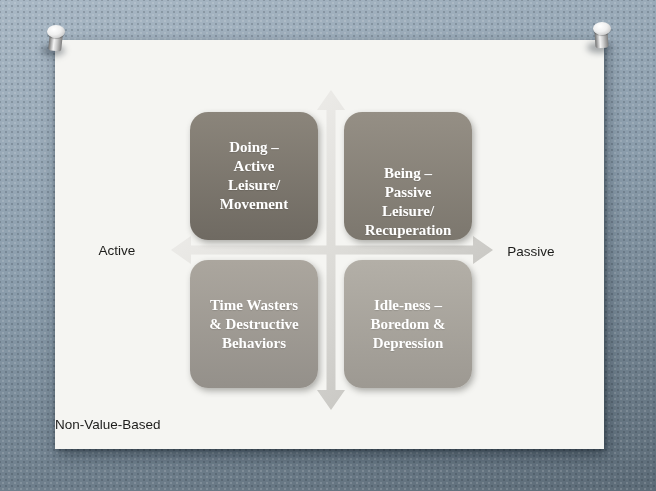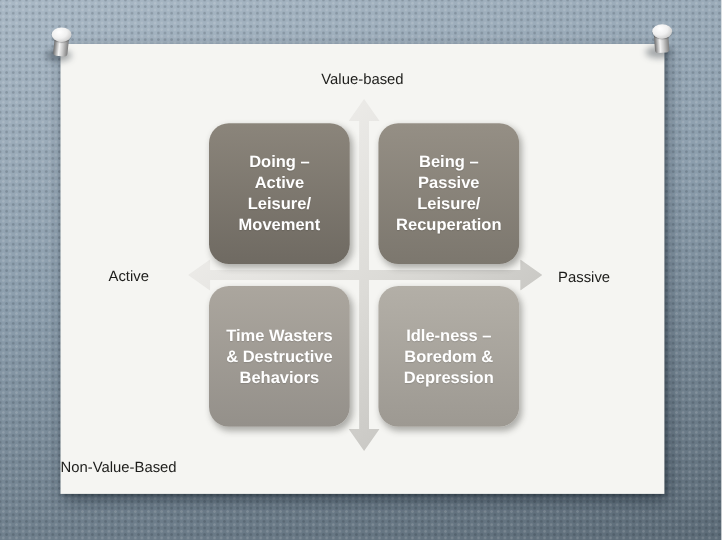--- a/index.html
+++ b/index.html
@@ -63,23 +63,24 @@
 
   
   .quad {
     position: absolute;
     width: 128px; height: 128px;
     border-radius: 18px;
     background: linear-gradient(180deg, var(--c1, #8b857b) 0%, var(--c2, #6f6a62) 100%);
     box-shadow: 2px 3px 6px rgba(55,55,50,0.38);
     display: flex; align-items: center; justify-content: center;
     text-align: center;
+    font-family: Liberation Serif, serif;
   }
   .q-tl { left: 135px; top: 72px; }
-  .q-tr { left: 289px; top: 72px; }
+  .q-tr { left: 289px; top: 72px; align-items: flex-end; }
   .q-bl { left: 135px; top: 220px; }
   .q-br { left: 289px; top: 220px; }
   .quad-label {
     color: var(--quad-text, #ffffff);
     font-size: 15px;
     font-weight: 600;
     line-height: 19px;
     white-space: pre-line;
     text-shadow: 0 1px 1px rgba(0,0,0,0.12);
   }
@@ -109,21 +110,20 @@
     box-shadow: 0 1px 1px rgba(0,0,0,0.25);
   }
 </style>
 </head>
 <body>
 
 <div class="board" style="--bg-top: #a9b8c5; --bg-mid: #8b9dac; --bg-bottom: #5c6b77;">
 
   <div class="paper" style="--paper: #f5f5f2; --arrow: #dcdbd7; --axis-text: #1d1d1b; --quad-text: #ffffff;">
 
-    <div class="axis-label axis-top">Value-based</div>
 
     <div class="arrow vertical"></div>
     <div class="arrow horizontal"></div>
 
     <div class="axis-label axis-left">Active</div>
     <div class="axis-label axis-right">Passive</div>
 
     <div class="quad q-tl" style="--c1: #8b857b; --c2: #6f6a62;">
       <span class="quad-label">Doing –
 Active

